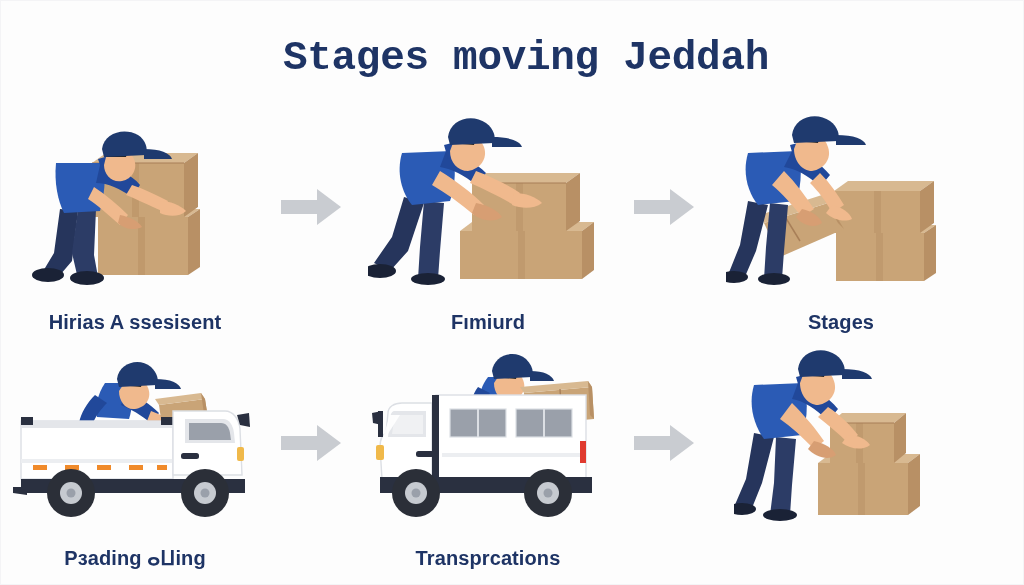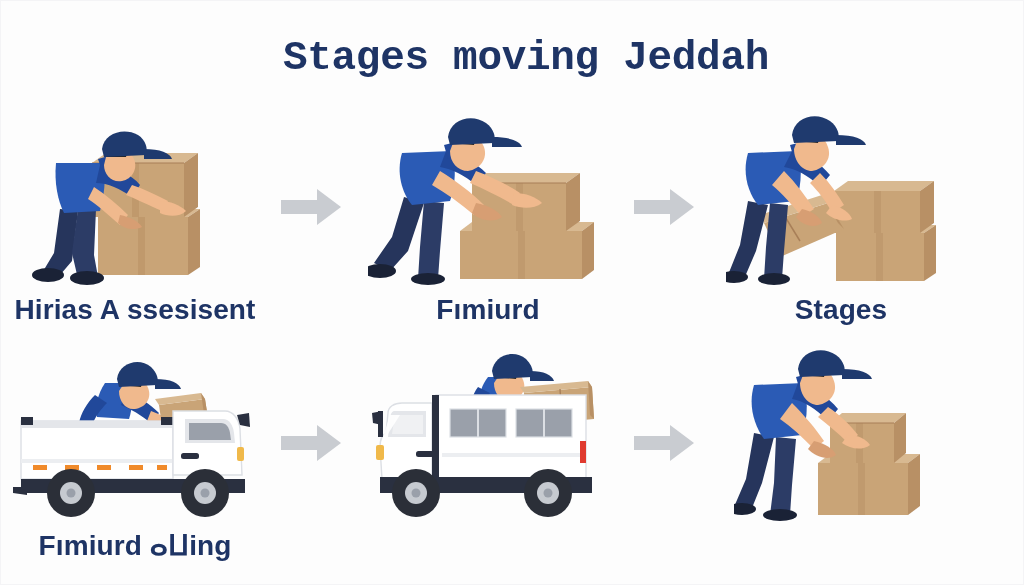--- a/index.html
+++ b/index.html
@@ -48,24 +48,24 @@
   }
   .stage-art {
     height: 180px;
     width: 100%;
     display: flex;
     align-items: flex-end;
     justify-content: center;
   }
   .stage-art svg { display: block; }
   .stage-label {
-    margin-top: 12px;
+    margin-top: 24px;
     width: 100%;
     text-align: center;
-    font-size: 28px;
+    font-size: 20px;
     font-weight: bold;
     color: #1e3465;
     letter-spacing: 0.1px;
     line-height: 26px;
   }
   .arrow {
     width: 85px;
     height: 180px;
     display: flex;
     align-items: center;
@@ -296,21 +296,21 @@
 
             <circle cx="62" cy="152" r="24" fill="#2b2f38"></circle>
             <circle cx="62" cy="152" r="11" fill="#c6cad0"></circle>
             <circle cx="62" cy="152" r="4.5" fill="#9aa0aa"></circle>
             <circle cx="196" cy="152" r="24" fill="#2b2f38"></circle>
             <circle cx="196" cy="152" r="11" fill="#c6cad0"></circle>
             <circle cx="196" cy="152" r="4.5" fill="#9aa0aa"></circle>
           </g>
         </svg>
       </div>
-      <div class="stage-label">Fımiurd ⴰⵡing</div>
+      <div class="stage-label">Pɜading ⴰⵡing</div>
     </div>
 
     <div class="arrow">
       <svg width="62" height="40" viewBox="0 0 62 40">
         <polygon points="0,13 36,13 36,2 60,20 36,38 36,27 0,27" fill="#c9ccd1"></polygon>
       </svg>
     </div>
 
     <div class="stage">
       <div class="stage-art">
@@ -360,20 +360,21 @@
 
             <circle cx="56" cy="152" r="24" fill="#2b2f38"></circle>
             <circle cx="56" cy="152" r="11" fill="#c6cad0"></circle>
             <circle cx="56" cy="152" r="4.5" fill="#9aa0aa"></circle>
             <circle cx="188" cy="152" r="24" fill="#2b2f38"></circle>
             <circle cx="188" cy="152" r="11" fill="#c6cad0"></circle>
             <circle cx="188" cy="152" r="4.5" fill="#9aa0aa"></circle>
           </g>
         </svg>
       </div>
+      <div class="stage-label">Transprcations</div>
     </div>
 
     <div class="arrow">
       <svg width="62" height="40" viewBox="0 0 62 40">
         <polygon points="0,13 36,13 36,2 60,20 36,38 36,27 0,27" fill="#c9ccd1"></polygon>
       </svg>
     </div>
 
     <div class="stage">
       <div class="stage-art">

